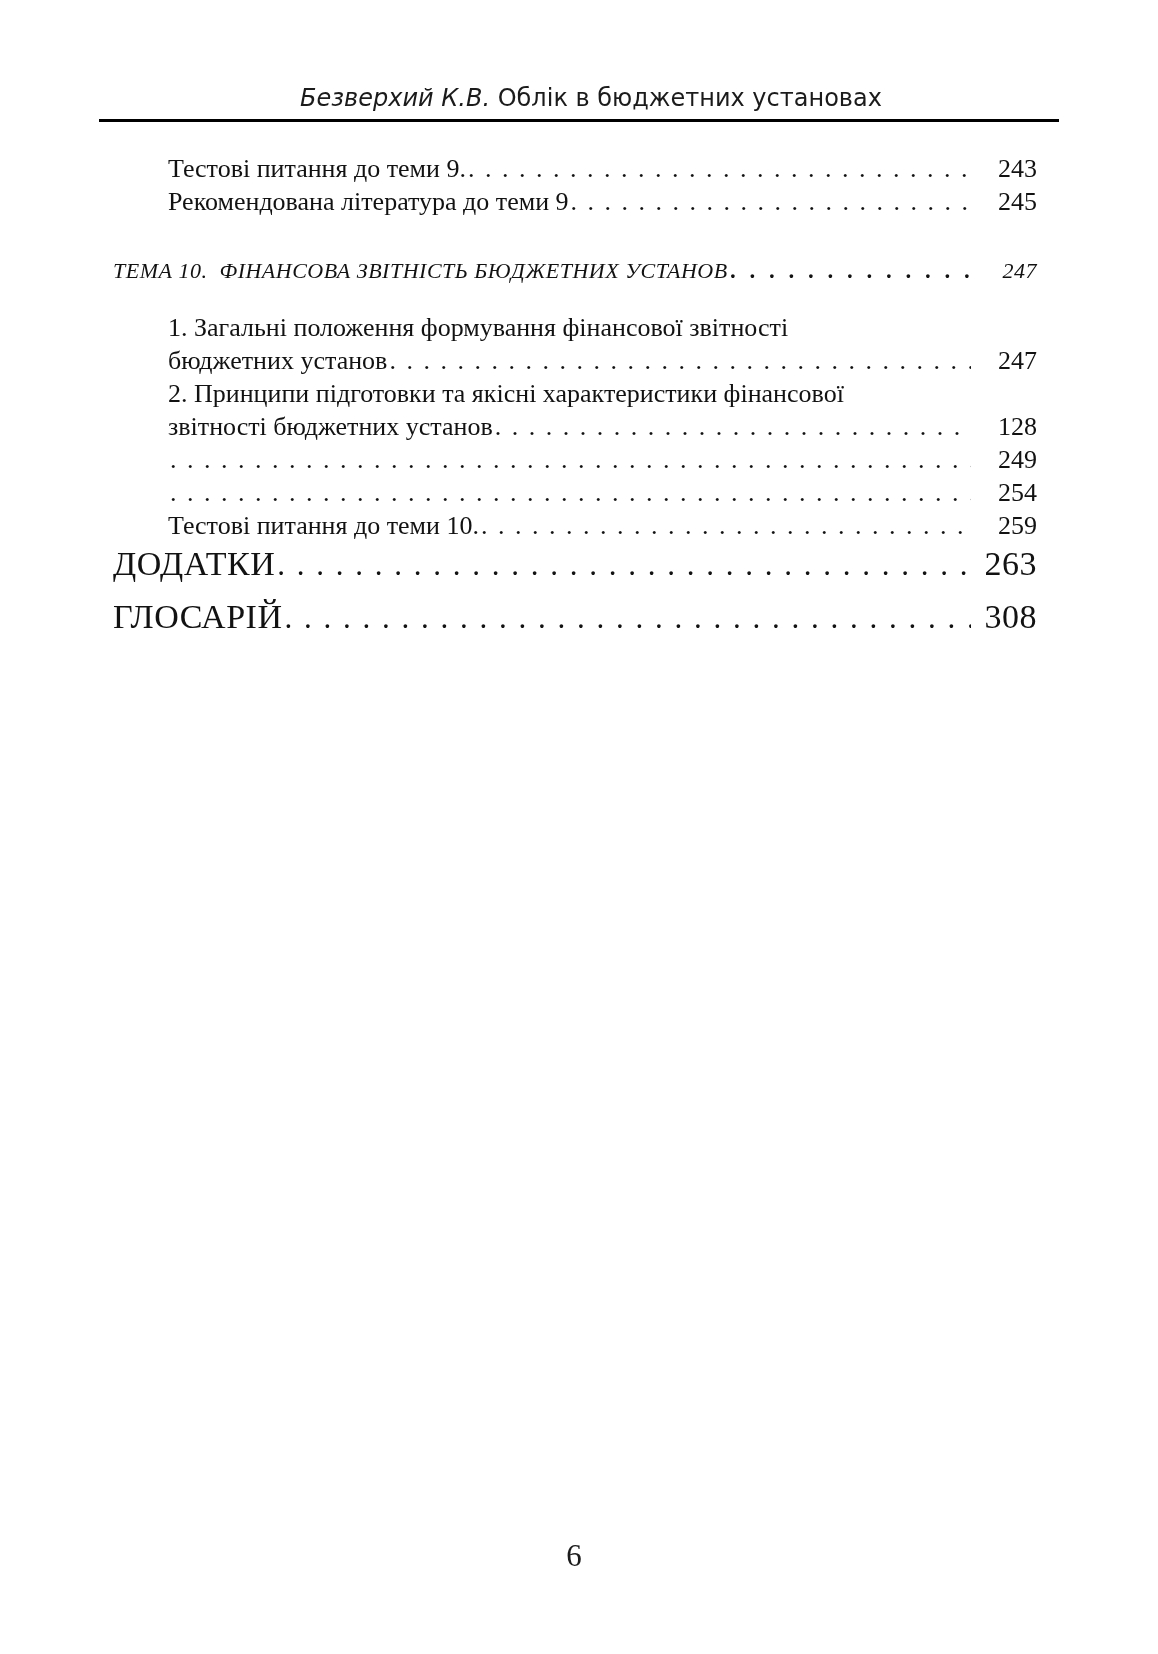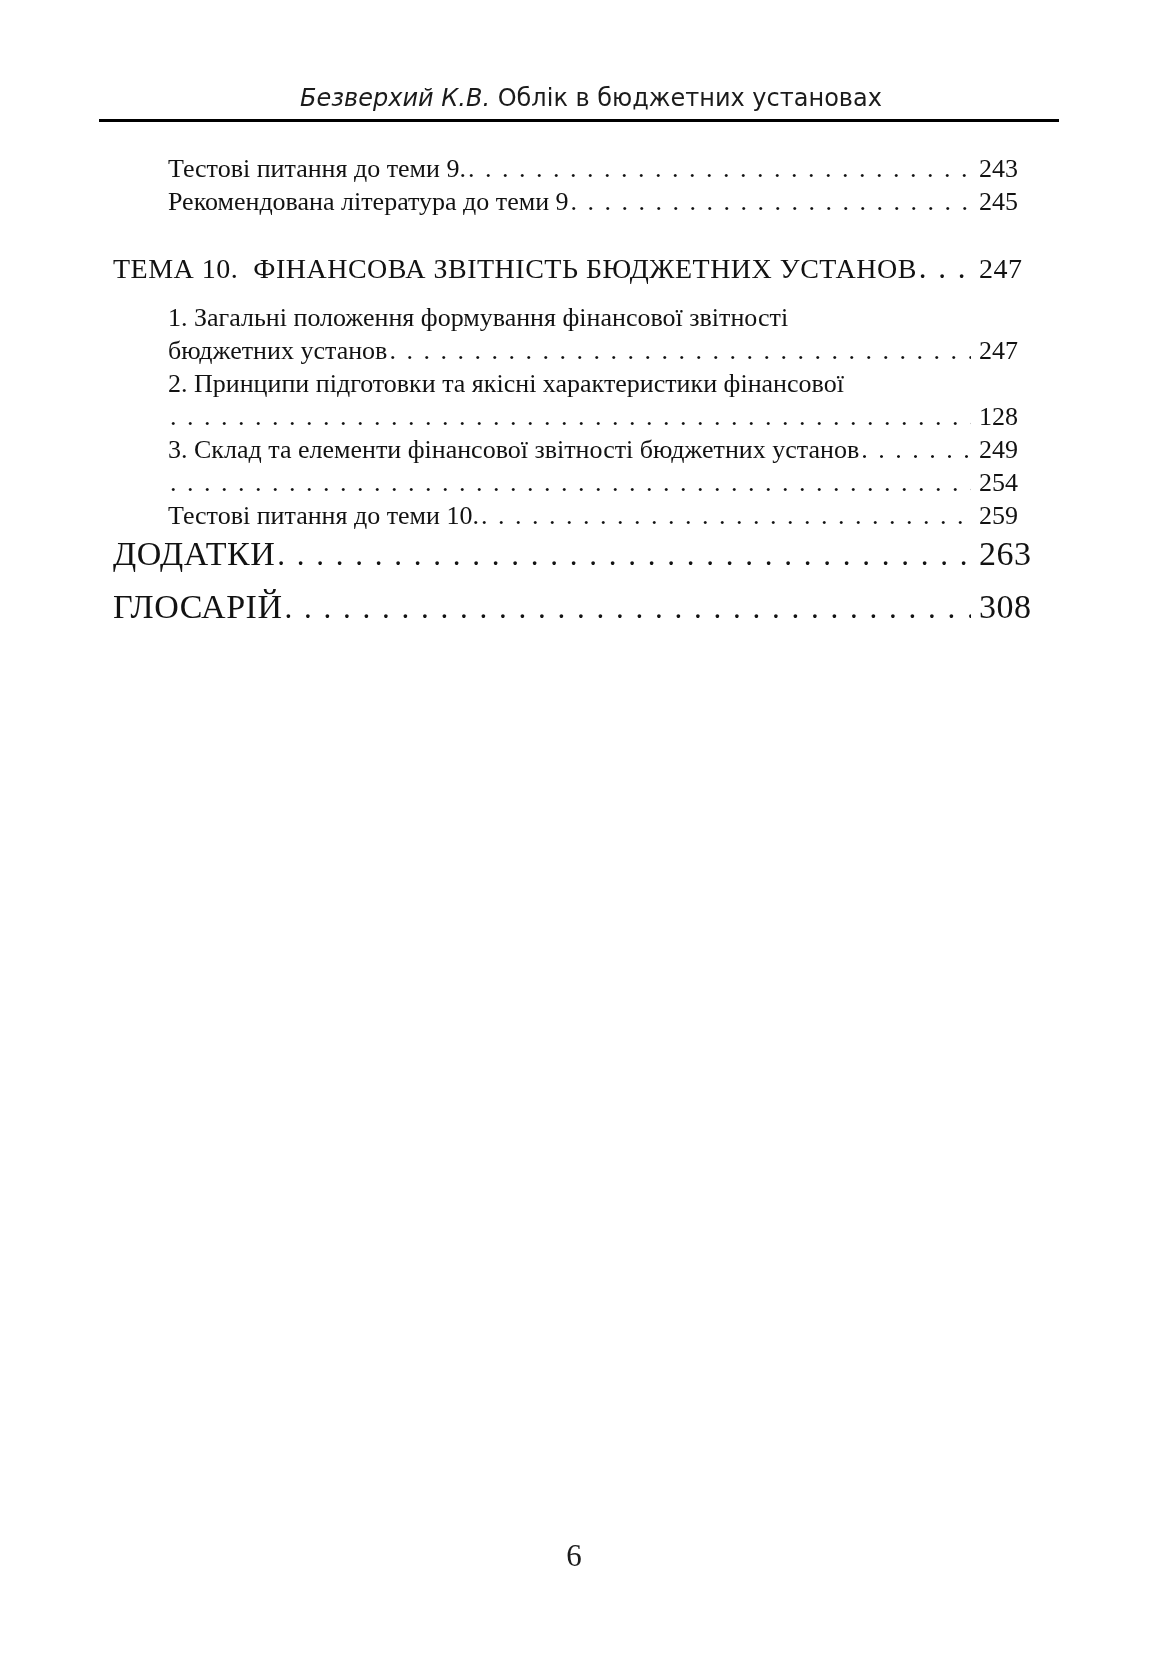--- a/index.html
+++ b/index.html
@@ -34,25 +34,26 @@
   .row.indent{padding-left:55px;}
   .row .title{white-space:pre;}
   .leader{
     flex:1 1 auto;overflow:hidden;white-space:nowrap;
     margin-left:2px;margin-right:8px;
     letter-spacing:2px;
   }
   .leader::after{
     content: " . . . . . . . . . . . . . . . . . . . . . . . . . . . . . . . . . . . . . . . . . . . . . . . . . . . . . . . . . . . .";
   }
-  .pagenum{min-width:58px;white-space:pre;}
+  .pagenum{min-width:58px;text-align:right;white-space:pre;}
   .row.theme{
-    font-size:28px;line-height:40px;
-    margin-top:30px;margin-bottom:12px;
+    font-size:22px;line-height:40px;
+    margin-top:30px;margin-bottom:20px;
     letter-spacing:0.5px;
+    font-style:italic;
   }
   .row.big{
     font-size:34px;line-height:40px;
     letter-spacing:0.5px;
   }
   .row.big .leader, .row.theme .leader{font-size:31px;letter-spacing:2px;}
   .row.mt-dodatky{margin-top:2px;}
   .row.mt-glossary{margin-top:12px;}
   .footer-pagenum{
     position:absolute;top:1538px;left:0;width:1148px;
@@ -95,26 +96,26 @@
     <span class="title">бюджетних установ</span>
     <span class="leader"></span>
     <span class="pagenum">247</span>
   </div>
 
   <div class="row indent">
     <span class="title">2. Принципи підготовки та якісні характеристики фінансової</span>
   </div>
 
   <div class="row indent">
+    <span class="title">звітності бюджетних установ</span>
     <span class="leader"></span>
     <span class="pagenum">128</span>
   </div>
 
   <div class="row indent">
-    <span class="title">3. Склад та елементи фінансової звітності бюджетних установ</span>
     <span class="leader"></span>
     <span class="pagenum">249</span>
   </div>
 
   <div class="row indent">
     <span class="leader"></span>
     <span class="pagenum">254</span>
   </div>
 
 

